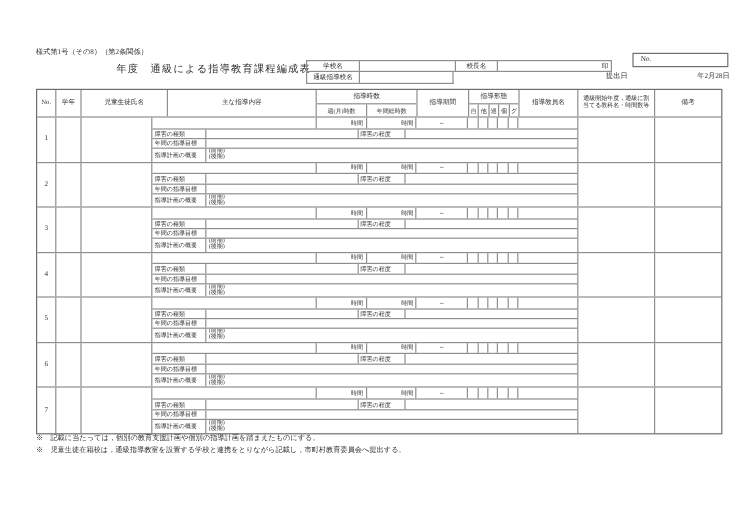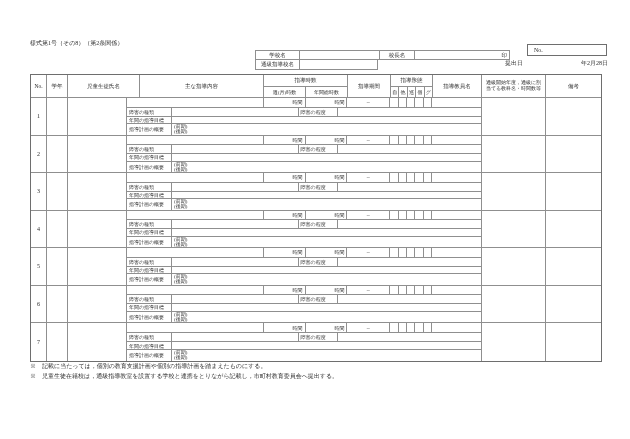--- a/index.html
+++ b/index.html
@@ -78,20 +78,21 @@
   .terms div{font-size:5px;}
   
   #footnotes{left:30px;top:361px;font-size:6px;line-height:10px;}
 </style>
 </head>
 <body>
 
 <div id="page">
 
   <div class="abs" id="form-ref">様式第1号（その8）（第2条関係）</div>
+  <div class="abs" id="doc-title">年度　通級による指導教育課程編成表</div>
 
   <div class="abs" id="school-table">
     <div class="strow">
       <div class="stcell" style="width:45px;">学校名</div>
       <div class="stcell" style="width:80px;"></div>
       <div class="stcell" style="width:35px;">校長名</div>
       <div class="stcell st-val" style="width:95px;">印</div>
     </div>
     <div class="strow">
       <div class="stcell" style="width:45px;">通級指導校名</div>

